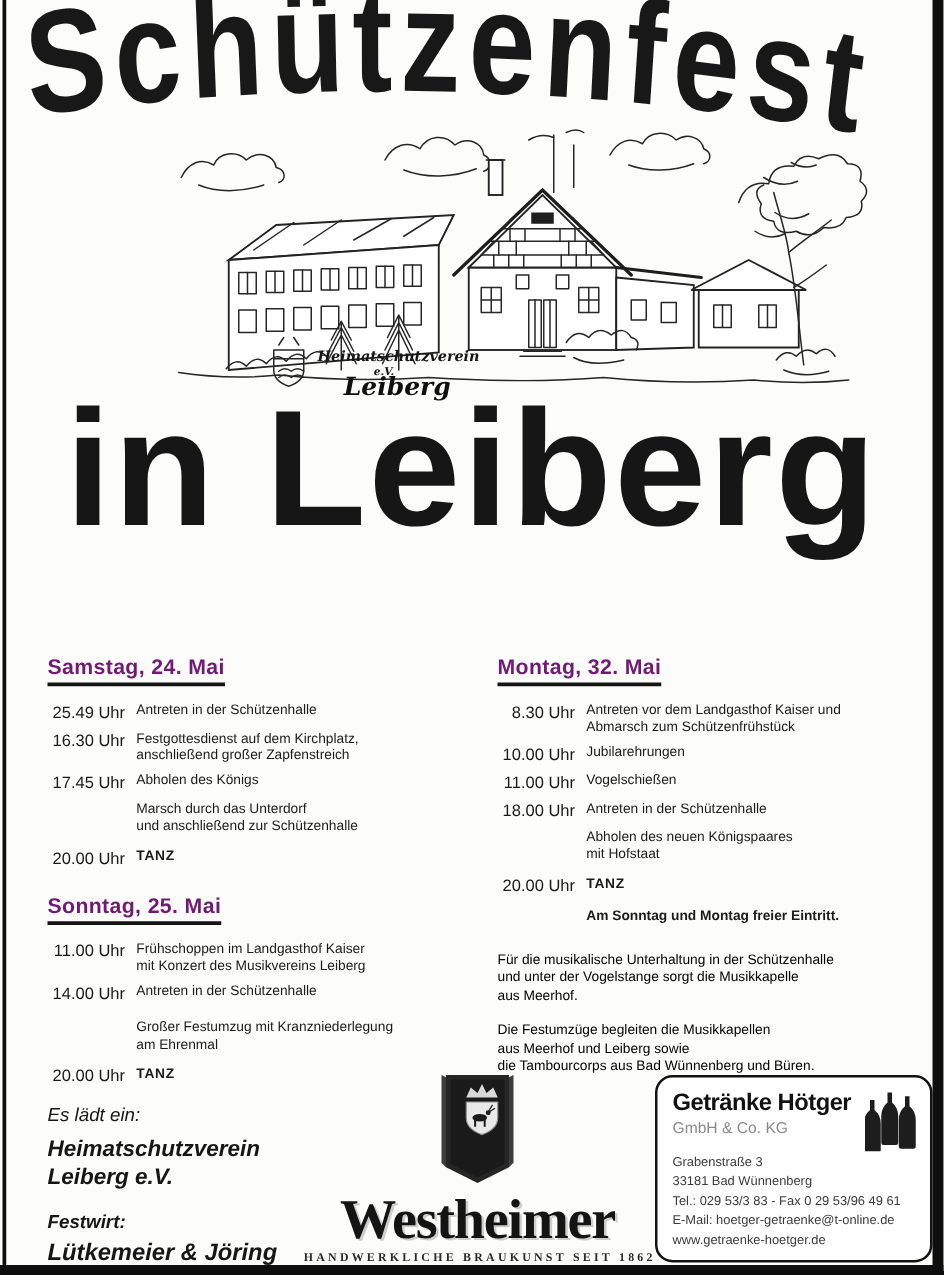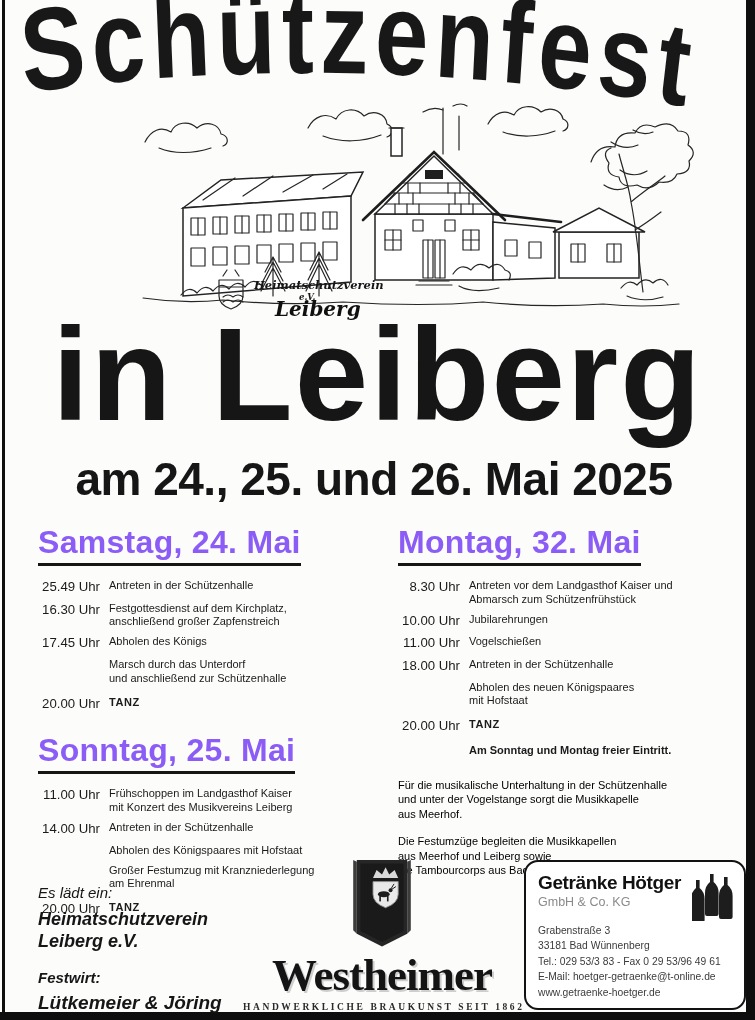--- a/index.html
+++ b/index.html
@@ -32,21 +32,21 @@
   .dateline{
     position:absolute;left:0;top:452px;width:748px;text-align:center;
     font-size:46px;font-weight:bold;letter-spacing:-0.5px;color:#161616;
   }
 
   .col{position:absolute;top:524px;}
   .col-left{left:38px;width:354px;}
   .col-right{left:398px;width:348px;}
 
   .day-heading{
-    font-size:32px;font-weight:bold;letter-spacing:0.3px;color:#8b5cf6;
+    font-size:17px;font-weight:bold;letter-spacing:0.3px;color:#701a75;
     display:inline-block;border-bottom:3px solid #151515;padding-bottom:2px;margin-bottom:13px;
   }
   .day-block{margin-bottom:20px;}
   .srow{display:grid;grid-template-columns:62px 1fr;column-gap:9px;margin-bottom:6px;}
   .srow .time{text-align:right;white-space:nowrap;font-size:13.2px;line-height:1.26;}
   .srow .desc{white-space:pre-line;font-size:11px;line-height:1.26;}
   .srow.emph{margin-top:10px;}
   .srow.emph .desc{font-weight:bold;letter-spacing:0.6px;}
   .srow.free{margin-top:9px;}
   .srow.free .desc{font-weight:bold;}
@@ -194,21 +194,20 @@
       <path class="ln" stroke-width="1.6" d="M96,190 h24 v16 q0,9 -12,13 q-12,-4 -12,-13 z M96,197 h24"></path>
       <path class="ln" d="M100,207 q5,-4 10,0 q5,-4 10,0 M100,212 q5,-4 10,0 q5,-4 10,0"></path>
       <path class="ln" d="M100,186 l4,-6 M116,186 l-4,-6"></path>
     </g>
     <text class="caption1" x="131" y="199">Heimatschutzverein</text>
     <text class="captionmid" x="176" y="210">e.V.</text>
     <text class="caption2" x="152" y="226">Leiberg</text>
   </svg>
 
   <div class="location">in Leiberg</div>
-  <div class="dateline">am 24., 25. und 26. Mai 2025</div>
 
   <div class="col col-left">
     <div class="day-block">
       <div><span class="day-heading">Samstag, 24. Mai</span></div>
       <div class="srow">
           <div class="time">25.49 Uhr</div>
           <div class="desc">Antreten in der Schützenhalle</div>
         </div>
       <div class="srow">
           <div class="time">16.30 Uhr</div>
@@ -236,21 +235,20 @@
           <div class="time">11.00 Uhr</div>
           <div class="desc">Frühschoppen im Landgasthof Kaiser
 mit Konzert des Musikvereins Leiberg</div>
         </div>
       <div class="srow">
           <div class="time">14.00 Uhr</div>
           <div class="desc">Antreten in der Schützenhalle</div>
         </div>
       <div class="srow">
           <div class="time"></div>
-          <div class="desc">Abholen des Königspaares mit Hofstaat</div>
         </div>
       <div class="srow">
           <div class="time"></div>
           <div class="desc">Großer Festumzug mit Kranzniederlegung
 am Ehrenmal</div>
         </div>
       <div class="srow emph">
           <div class="time">20.00 Uhr</div>
           <div class="desc">TANZ</div>
         </div>

